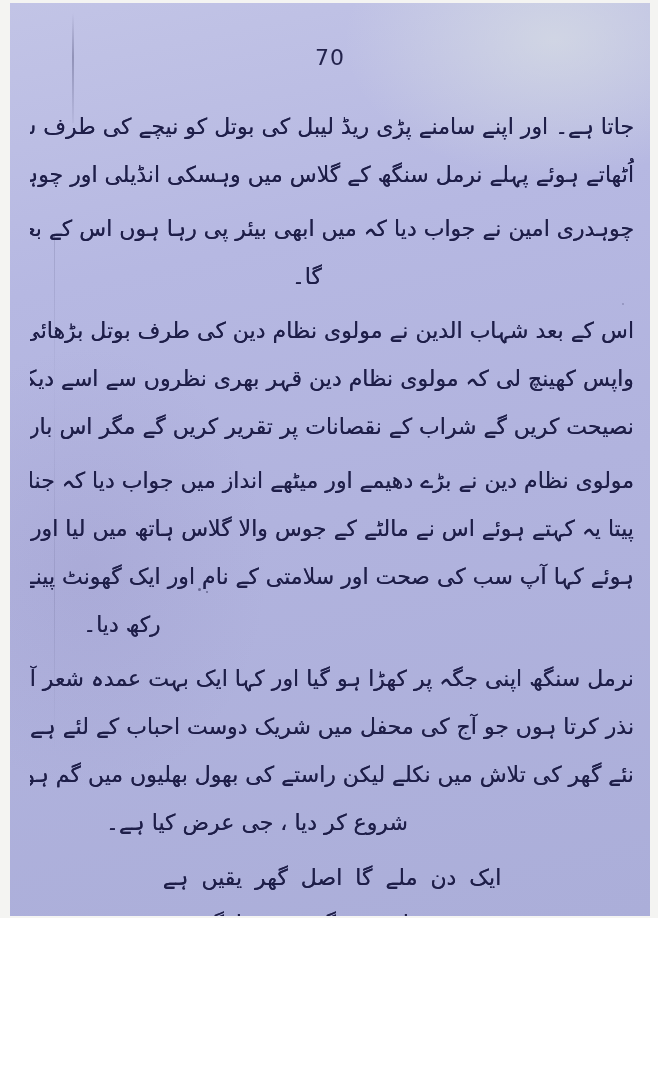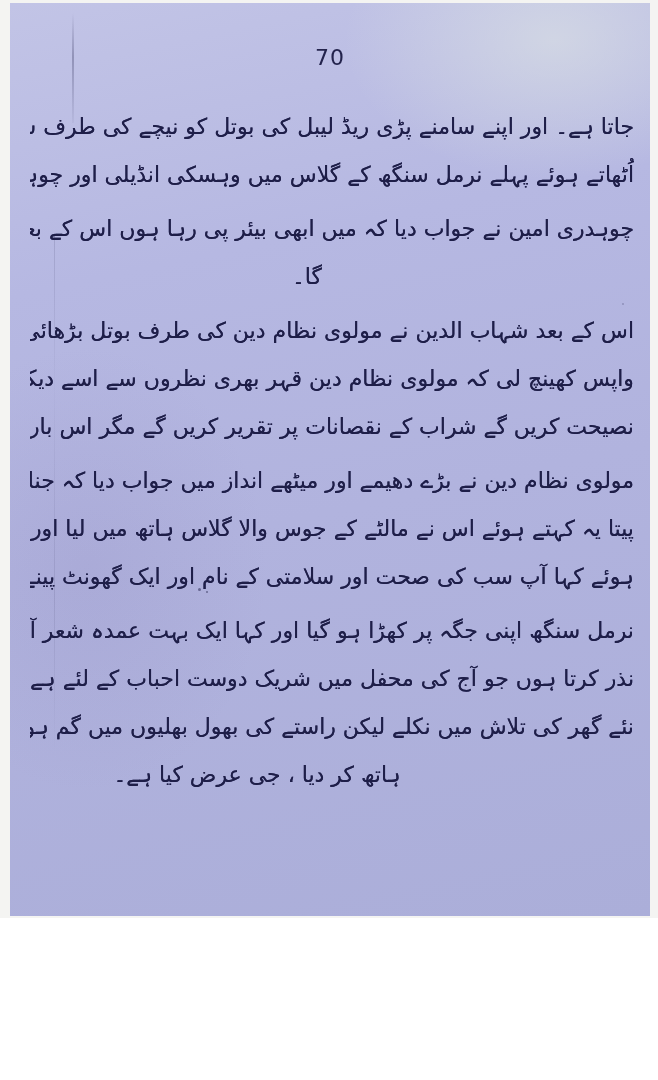--- a/index.html
+++ b/index.html
@@ -124,25 +124,30 @@
       <div class="para">
         <div class="line full">اس کے بعد شہاب الدین نے مولوی نظام دین کی طرف بوتل بڑھائی مگر اس خیال سے</div>
         <div class="line full">واپس کھینچ لی کہ مولوی نظام دین قہر بھری نظروں سے اسے دیکھیں گے اور پھر کچھ</div>
         <div class="line full">نصیحت کریں گے شراب کے نقصانات پر تقریر کریں گے مگر اس بار ایسا نہیں ہوا۔</div>
       </div>
 
       <div class="para">
         <div class="line full">مولوی نظام دین نے بڑے دھیمے اور میٹھے انداز میں جواب دیا کہ جناب میں شراب نہیں</div>
         <div class="line full">پیتا یہ کہتے ہوئے اس نے مالٹے کے جوس والا گلاس ہاتھ میں لیا اور اسے تھوڑا اُونچا کرتے</div>
         <div class="line full">ہوئے کہا آپ سب کی صحت اور سلامتی کے نام اور ایک گھونٹ پینے کے بعد گلاس میز پر</div>
+        <div class="line short short-rakh">رکھ دیا۔</div>
       </div>
 
       <div class="para">
         <div class="line full">نرمل سنگھ اپنی جگہ پر کھڑا ہو گیا اور کہا ایک بہت عمدہ شعر آپ سب کی سماعتوں کی</div>
         <div class="line full">نذر کرتا ہوں جو آج کی محفل میں شریک دوست احباب کے لئے ہے جو اپنے وطن سے</div>
         <div class="line full">نئے گھر کی تلاش میں نکلے لیکن راستے کی بھول بھلیوں میں گم ہو کر رہ گئے ہیں اور شعر سنانا</div>
-        <div class="line short short-shuru">ہاتھ کر دیا ، جی عرض کیا ہے۔</div>
+        <div class="line short short-shuru">شروع کر دیا ، جی عرض کیا ہے۔</div>
       </div>
 
+      <div class="verse">
+        <div class="line">ایک دن ملے گا اصل گھر یقیں ہے</div>
+        <div class="line">سفر پر چلے ہم گم شدہ لوگ ہیں</div>
+      </div>
 
     </div>
   </div>
 </div>
 
 </body></html>

